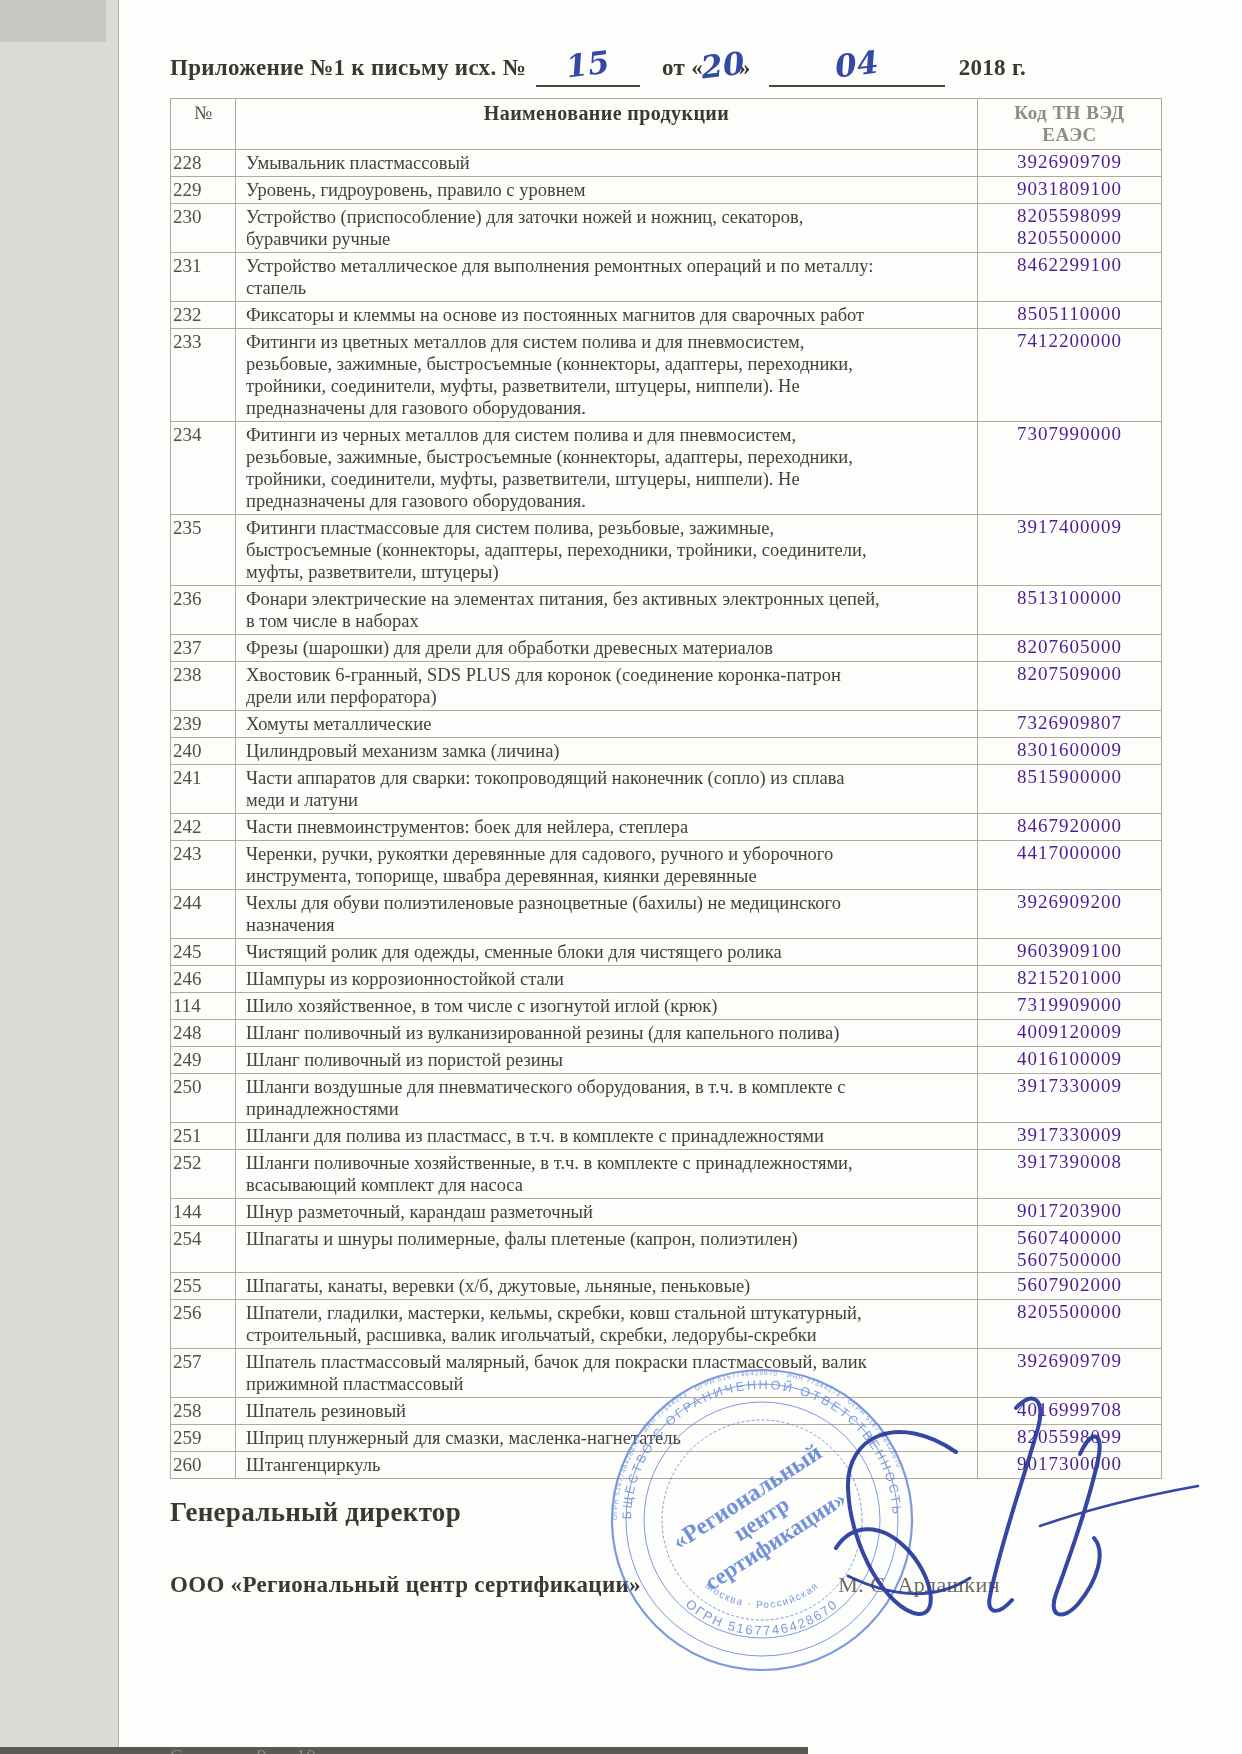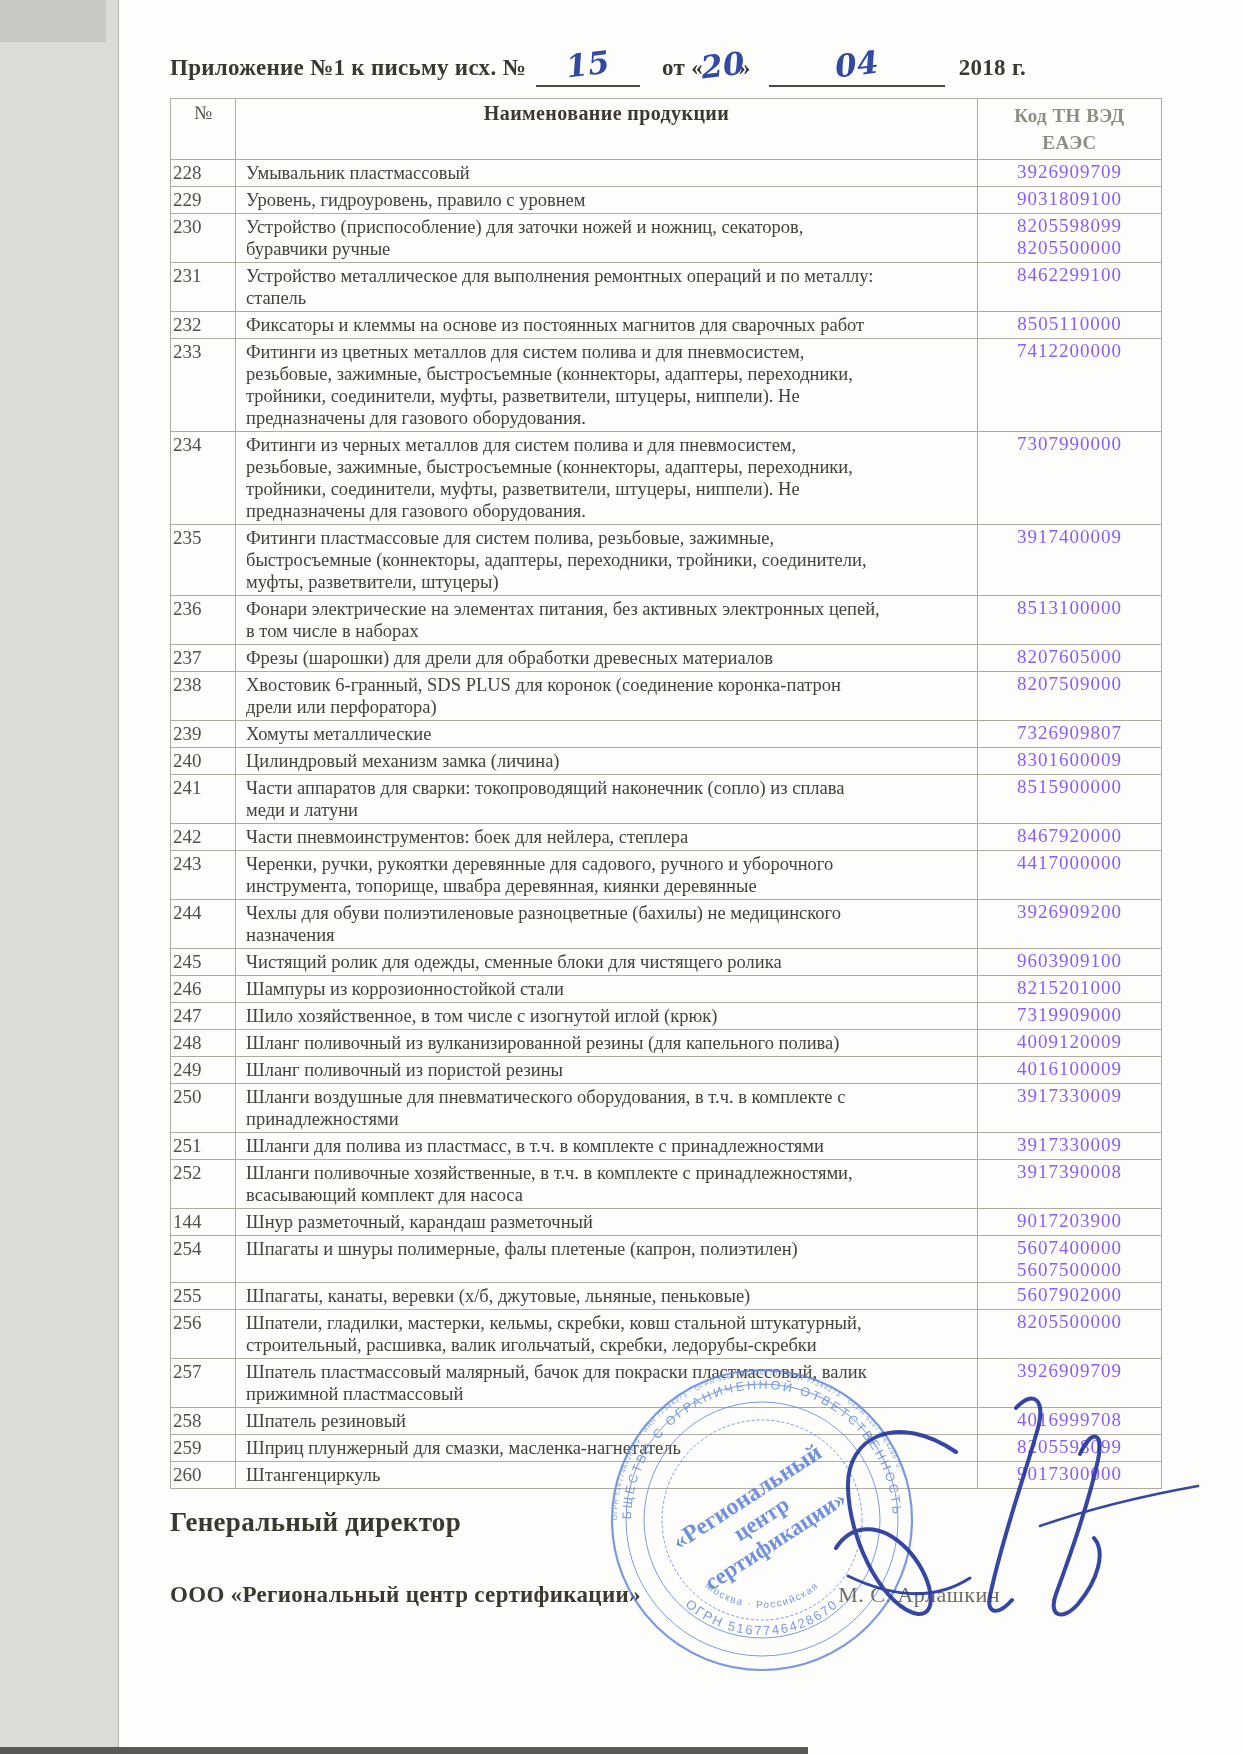--- a/index.html
+++ b/index.html
@@ -19,26 +19,26 @@
   .hw{font-family:"DejaVu Serif",serif;font-style:italic;font-weight:600;color:#3349a4;
       font-size:31px;display:inline-block;transform:rotate(-7deg);position:relative;top:-3px;}
   .hw-mid{margin:0 -6px;top:1px;}
 
   
   table.products{border-collapse:collapse;margin-top:14px;width:992px;table-layout:fixed;
       font-size:18.5px;line-height:22px;color:#45423b;}
   table.products th,table.products td{border:1px solid #aeaba1;vertical-align:top;}
   th.h-num{width:56px;font-weight:normal;font-size:19px;color:#55524a;}
   th.h-name{font-weight:bold;font-size:20px;color:#3b382f;letter-spacing:.4px;}
-  th.h-code{width:175px;font-weight:bold;font-size:19px;line-height:27px;color:#8f8d83;
+  th.h-code{width:175px;font-weight:bold;font-size:19px;line-height:22px;color:#8f8d83;
       white-space:pre-line;letter-spacing:.5px;}
   table.products th{padding:3px 4px;}
   td.c-num{text-align:left;padding:2px 2px;color:#524f47;font-size:19px;}
   td.c-name{padding:2px 95px 2px 10px;}
-  td.c-code{text-align:center;vertical-align:middle;white-space:pre-line;color:#8b5cf6;
+  td.c-code{text-align:center;vertical-align:middle;white-space:pre-line;color:#4c1d95;
       font-size:19px;letter-spacing:1px;}
 
   
   .director{margin-top:18px;font-weight:bold;font-size:27px;color:#3b382f;letter-spacing:.3px;}
   .company-row{display:flex;justify-content:space-between;align-items:center;margin-top:44px;}
   .company{font-weight:bold;font-size:23px;color:#3b382f;letter-spacing:.3px;}
   .signer{font-size:22px;color:#6e6b62;margin-right:162px;letter-spacing:.5px;}
   .page-num{text-align:left;margin-top:148px;color:#8f8d83;font-size:19px;
       letter-spacing:.5px;padding-right:10px;}
 
@@ -161,21 +161,21 @@
           <td class="c-num">245</td>
           <td class="c-name">Чистящий ролик для одежды, сменные блоки для чистящего ролика</td>
           <td class="c-code">9603909100</td>
         </tr>
         <tr>
           <td class="c-num">246</td>
           <td class="c-name">Шампуры из коррозионностойкой стали</td>
           <td class="c-code">8215201000</td>
         </tr>
         <tr>
-          <td class="c-num">247</td>
+          <td class="c-num">114</td>
           <td class="c-name">Шило хозяйственное, в том числе с изогнутой иглой (крюк)</td>
           <td class="c-code">7319909000</td>
         </tr>
         <tr>
           <td class="c-num">248</td>
           <td class="c-name">Шланг поливочный из вулканизированной резины (для капельного полива)</td>
           <td class="c-code">4009120009</td>
         </tr>
         <tr>
           <td class="c-num">249</td>

